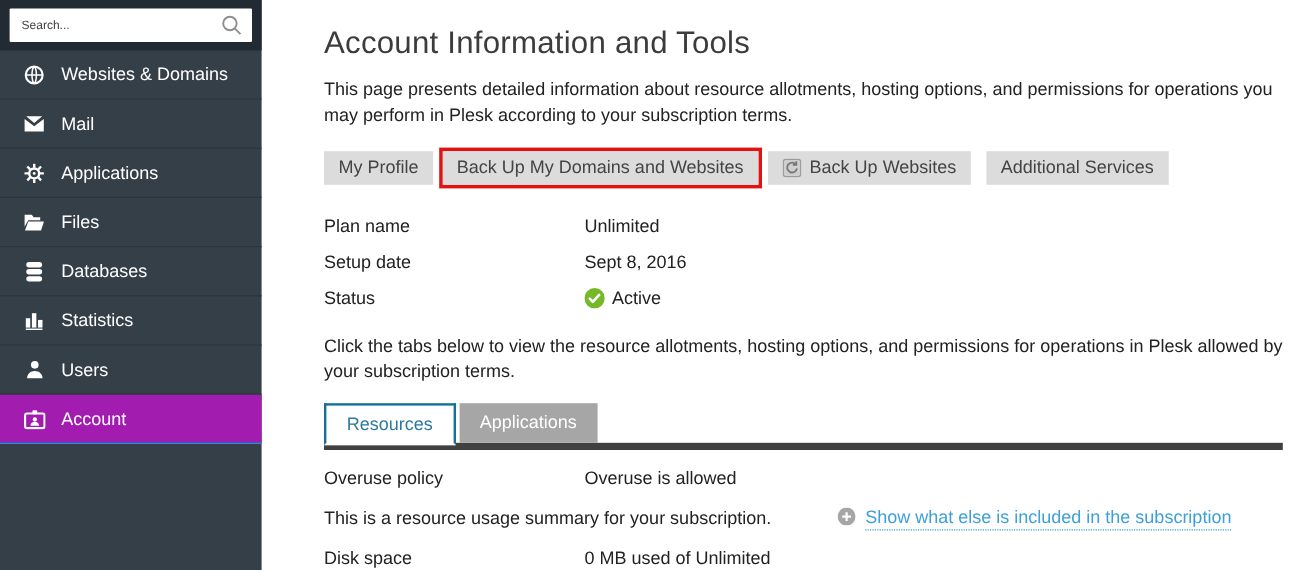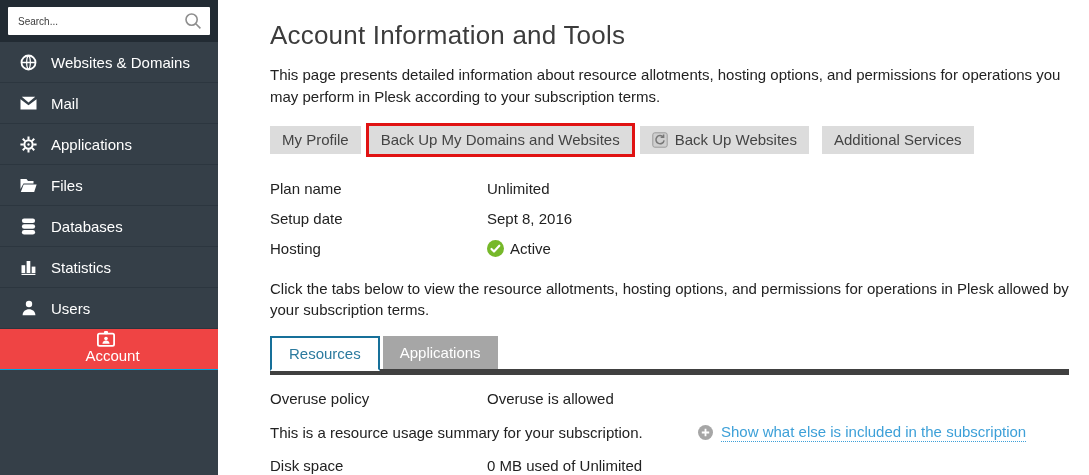--- a/index.html
+++ b/index.html
@@ -13,21 +13,21 @@
     width:100%; box-sizing:border-box; height:28px; border:none; outline:none;
     padding:0 32px 0 10px; font-size:10px; color:#333; font-family:"Liberation Sans", sans-serif;
     background:#fff; border-radius:1px;
   }
   .search-wrap input::placeholder { color:#3c3c3c; opacity:1; }
   .search-icon { position:absolute; right:16px; top:12px; width:18px; height:18px; }
   .nav-item {
     height:41px; display:flex; align-items:center; padding:0 12px 0 19px;
     color:#fff; font-size:15px; cursor:pointer; border-bottom:1px solid #2c363f; box-sizing:border-box;
   }
-  .nav-item.active { background:#ef4444; border-bottom-color:#00a3dd;flex-direction:column; }
+  .nav-item.active { background:#a21caf; border-bottom-color:#00a3dd; }
   .nav-icon { width:19px; height:18px; margin-right:13px; display:inline-flex; align-items:center; justify-content:center; flex:none; }
   .nav-label { white-space:nowrap; }
 
   
   .main { flex:1; padding:9px 20px 0 20px; box-sizing:border-box; overflow:hidden;margin-left:32px; }
   h1.page-title { font-size:26px; font-weight:400; color:#3c3c3c; margin:11px 0 13px 0; letter-spacing:0.2px; }
   p.intro { font-size:15px; line-height:1.45; margin:0 0 15px 0; color:#222; max-width:835px; }
 
   .toolbar { display:flex; align-items:center; margin-bottom:17px; }
   .btn {
@@ -54,21 +54,21 @@
   .tab.active {
     height:35px; margin-bottom:-2px; background:#fff; color:#2b7a9e;
     border:2px solid #177099; border-bottom:2px solid #fff; position:relative; z-index:1;
   }
   .tab.inactive { background:#a6a6a6; color:#fff; margin-left:3px; }
 
   .section { margin-top:8px; font-size:15px; }
   .sec-row { display:flex; align-items:center; height:30px; }
   .summary-row { display:flex; align-items:center; height:30px; margin:4px 0 3px 0; }
   .summary-text { width:428px; flex:none; }
-  .link-group { display:flex; align-items:center; }
+  .link-group { display:flex; align-items:flex-start; }
   .plus-icon { display:inline-flex; margin-right:8px; }
   a.dotted-link { color:#3da0d8; text-decoration:none; border-bottom:1px dotted #3da0d8; padding-bottom:1px; cursor:pointer; }
 </style>
 </head>
 <body>
 
 <div class="app">
 
   <div class="sidebar">
     <div class="search-wrap">
@@ -195,21 +195,21 @@
     <div class="kv">
       <div class="kv-row">
         <span class="kv-label">Plan name</span>
         <span class="kv-value">Unlimited</span>
       </div>
       <div class="kv-row">
         <span class="kv-label">Setup date</span>
         <span class="kv-value">Sept 8, 2016</span>
       </div>
       <div class="kv-row">
-        <span class="kv-label">Hosting</span>
+        <span class="kv-label">Status</span>
         <span class="kv-value">
           <span class="status-ico">
             <svg width="17" height="17" viewBox="0 0 16 16">
                 <circle cx="8" cy="8" r="8" fill="#76b82a"></circle>
                 <path d="M4.2 8.4l2.4 2.5 5-5.5" fill="none" stroke="#fff" stroke-width="2" stroke-linecap="round" stroke-linejoin="round"></path>
               </svg>
           </span>
           <span>Active</span>
         </span>
       </div>

